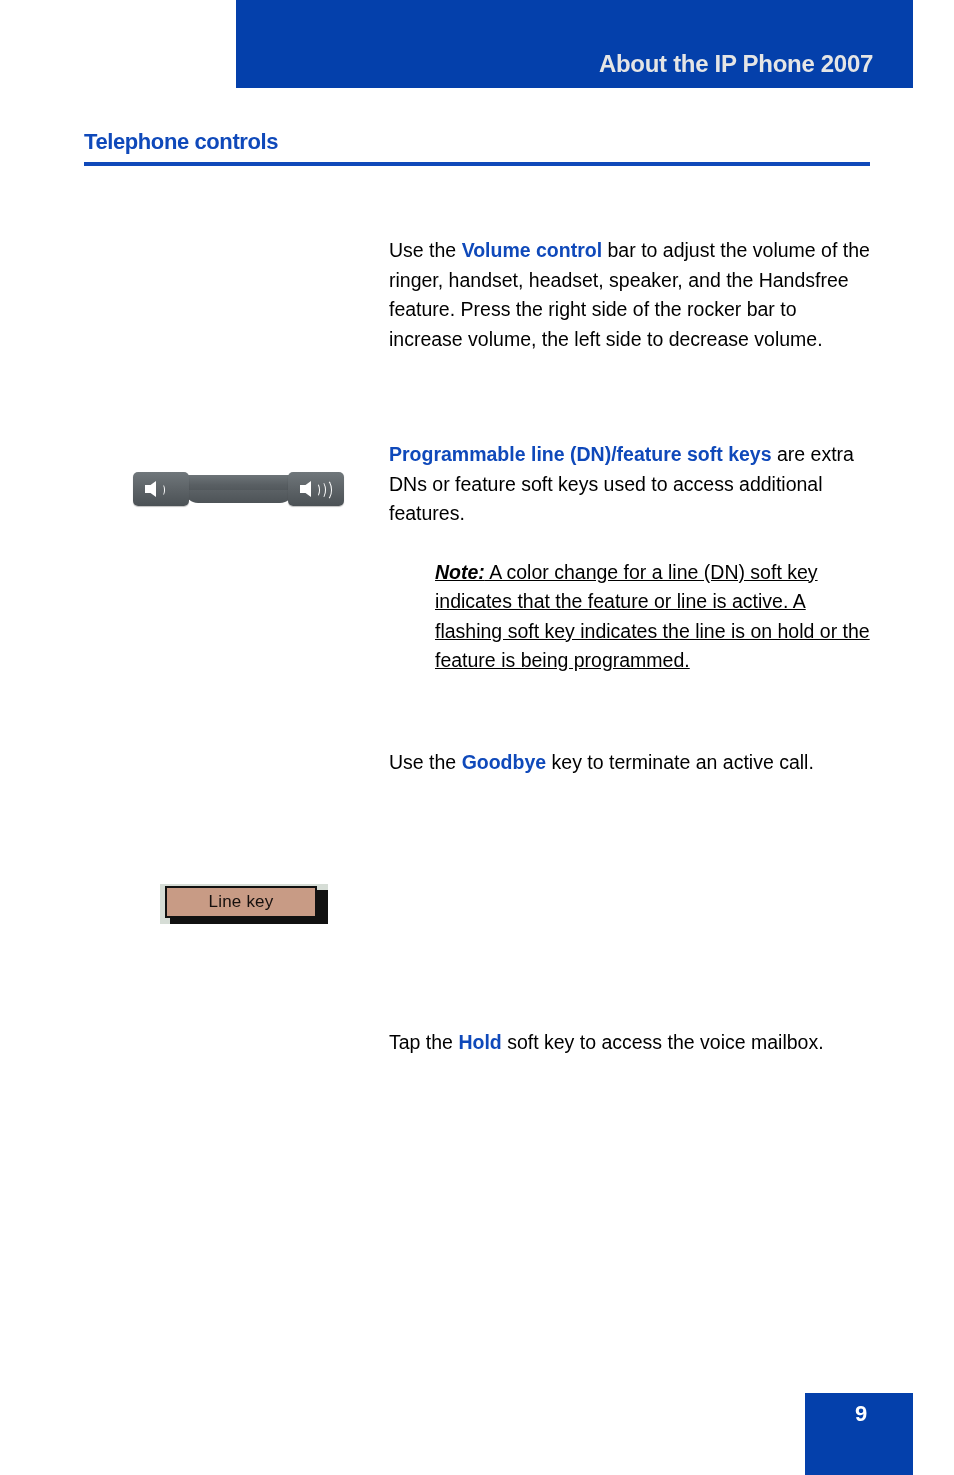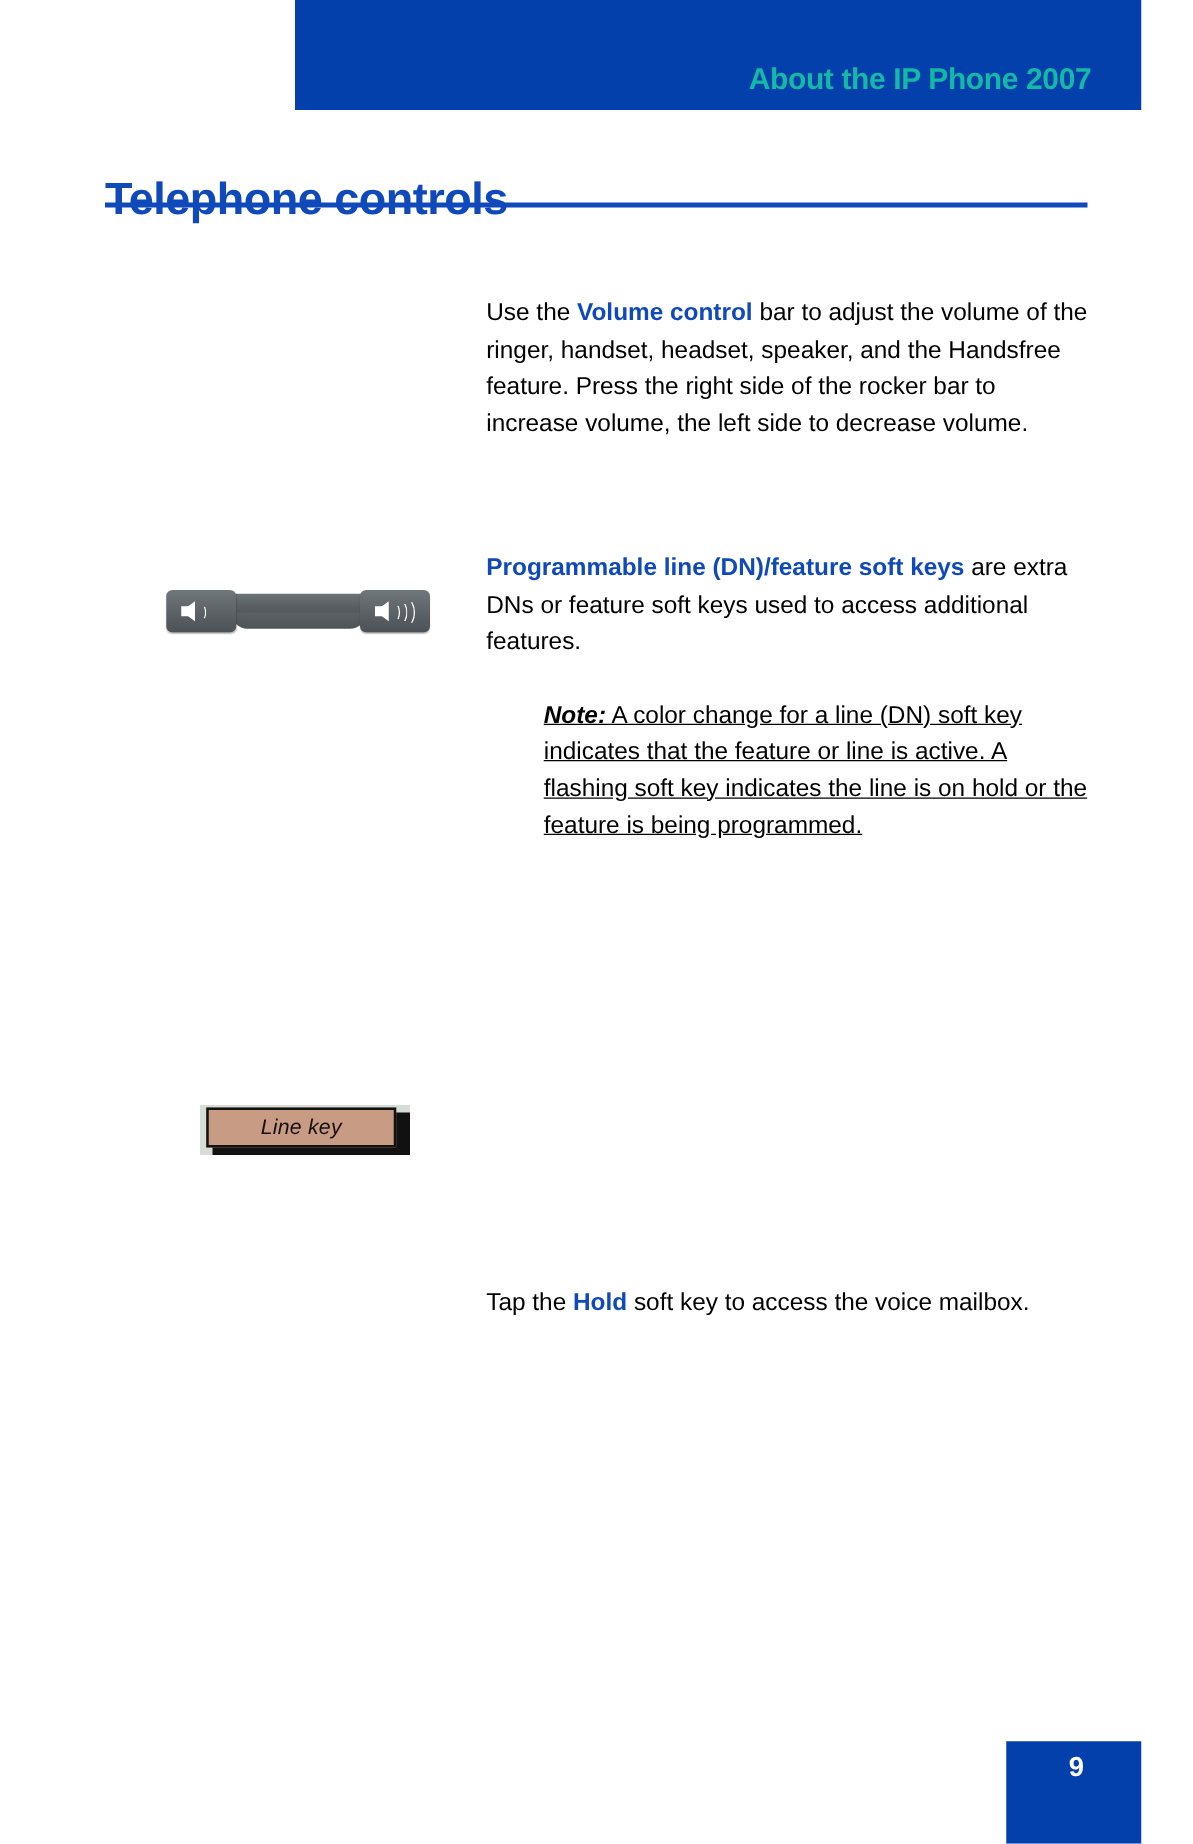--- a/index.html
+++ b/index.html
@@ -21,34 +21,34 @@
     left: 236px;
     top: 0;
     width: 677px;
     height: 88px;
     background: #0440ab;
   }
   .header-title {
     position: absolute;
     right: 40px;
     bottom: 10px;
-    color: #14b8a6;
+    color: #e5e5e5;
     font-size: 24px;
     font-weight: bold;
     letter-spacing: -0.3px;
     white-space: nowrap;
   }
 
   
   .page-title {
     position: absolute;
     left: 84px;
     top: 114px;
     color: #0f49ba;
-    font-size: 36px;
+    font-size: 22px;
     font-weight: bold;
     letter-spacing: -0.4px;
     white-space: nowrap;
   }
   .title-rule {
     position: absolute;
     left: 84px;
     top: 162px;
     width: 786px;
     height: 4px;
@@ -181,21 +181,20 @@
     border: 2.5px solid #111111;
     box-sizing: border-box;
     display: flex;
     align-items: center;
     justify-content: center;
   }
   .linekey-art .face span {
     font-size: 17px;
     color: #16100e;
     letter-spacing: 0.2px;
-    font-style: italic;
   }
 
   
   .footer-bar {
     position: absolute;
     left: 805px;
     top: 1393px;
     width: 108px;
     height: 82px;
     background: #0440ab;
@@ -257,20 +256,23 @@
     <span></span><b class="accent">Programmable line (DN)/feature soft keys</b><span> are extra DNs or feature soft keys used to access additional features.</span>
     <div class="note-block">
       <span class="note-label">Note:</span><span> A color change for a line (DN) soft key indicates that the feature or line is active. A flashing soft key indicates the line is on hold or the feature is being programmed.</span>
     </div>
   </div>
 </div>
 
 <div class="row" style="top:748px; height:90px;">
   <div class="row-art"></div>
 
+  <div class="row-text">
+    <span>Use the </span><b class="accent">Goodbye</b><span> key to terminate an active call.</span>
+  </div>
 </div>
 
 <div class="row" style="top:858px; height:140px;">
   <div class="row-art"></div>
 
 </div>
 
 <div class="row" style="top:1028px; height:90px;">
   <div class="row-art"></div>
 

